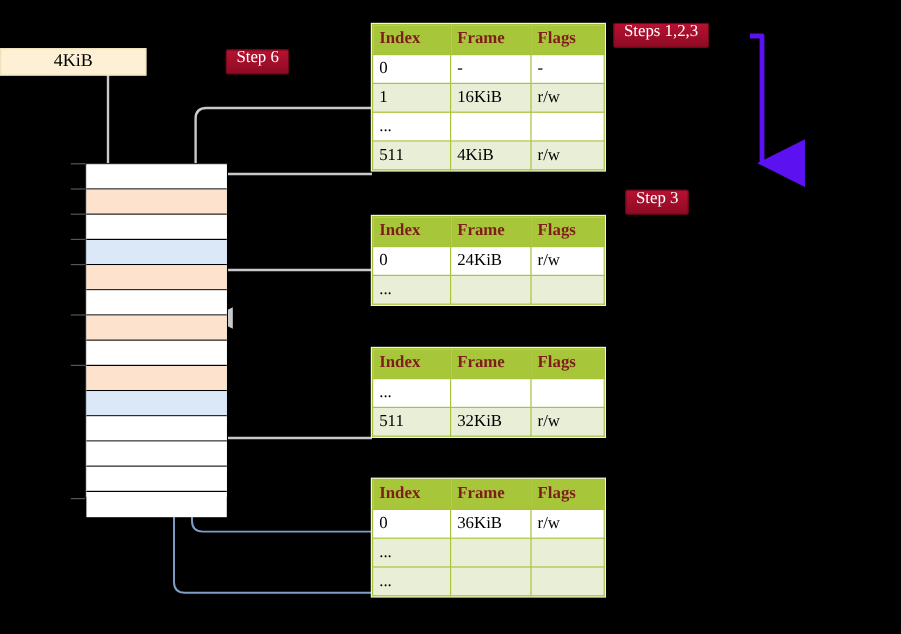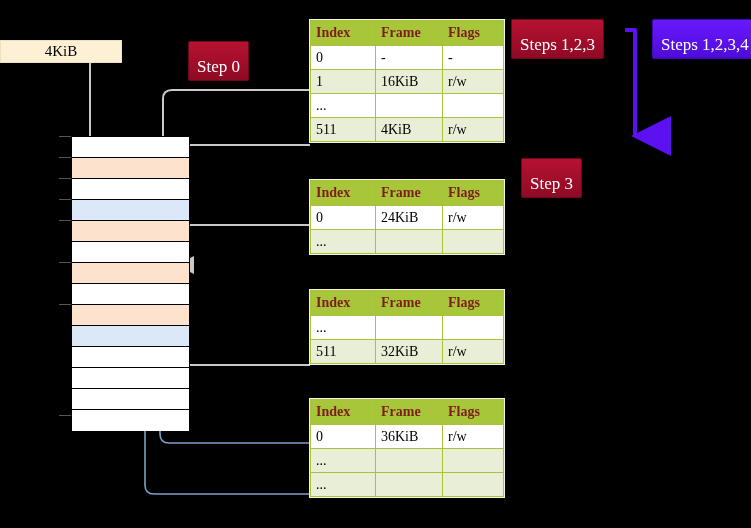--- a/index.html
+++ b/index.html
@@ -7,23 +7,23 @@
     width:751px;height:528px;position:relative;overflow:hidden;
     font-family:"Liberation Serif", "DejaVu Serif", serif;
     color:#000;
   }
   #stage{position:absolute;inset:0;width:751px;height:528px;}
 
   
   .badge{
     position:absolute;
     font-family:"Liberation Serif","DejaVu Serif",serif;
-    font-size:17px;
+    font-size:14px;
     line-height:1;
-    padding:17px 9px 6px 9px;
+    padding:1px 9px 6px 9px;
     border-radius:2px;
     color:#ffffff;
     white-space:nowrap;
   }
   .badge.red{
     background:#a50d2b;
     background-image:linear-gradient(#b81232,#8d0a23);
     box-shadow:0 0 0 1px #6e0719 inset;
   }
   .badge.violet{
@@ -159,27 +159,24 @@
       <div class="tick" style="top: 262px;"></div>
       <div class="tick" style="top: 304px;"></div>
       <div class="tick" style="top: 415px;"></div>
     </div>
 
   <div class="labelbox" style="left:0px;top:40px;width:120px;height:21px;">
     <span>4KiB</span>
   </div>
 
   <div class="badge red" style="left:188px;top:41px;">
-    <span>Step 0</span>
+    <span>Step 6</span>
   </div>
   <div class="badge red" style="left:511px;top:19px;">
     <span>Steps 1,2,3</span>
-  </div>
-  <div class="badge violet" style="left:652px;top:19px;">
-    <span>Steps 1,2,3,4</span>
   </div>
   <div class="badge red" style="left:521px;top:158px;">
     <span>Step 3</span>
   </div>
 
   <div id="tables-host">
       <table class="ptable" style="left: 310px; top: 20px;">
         <thead>
           <tr>
             <th class="c-index">Index</th>

